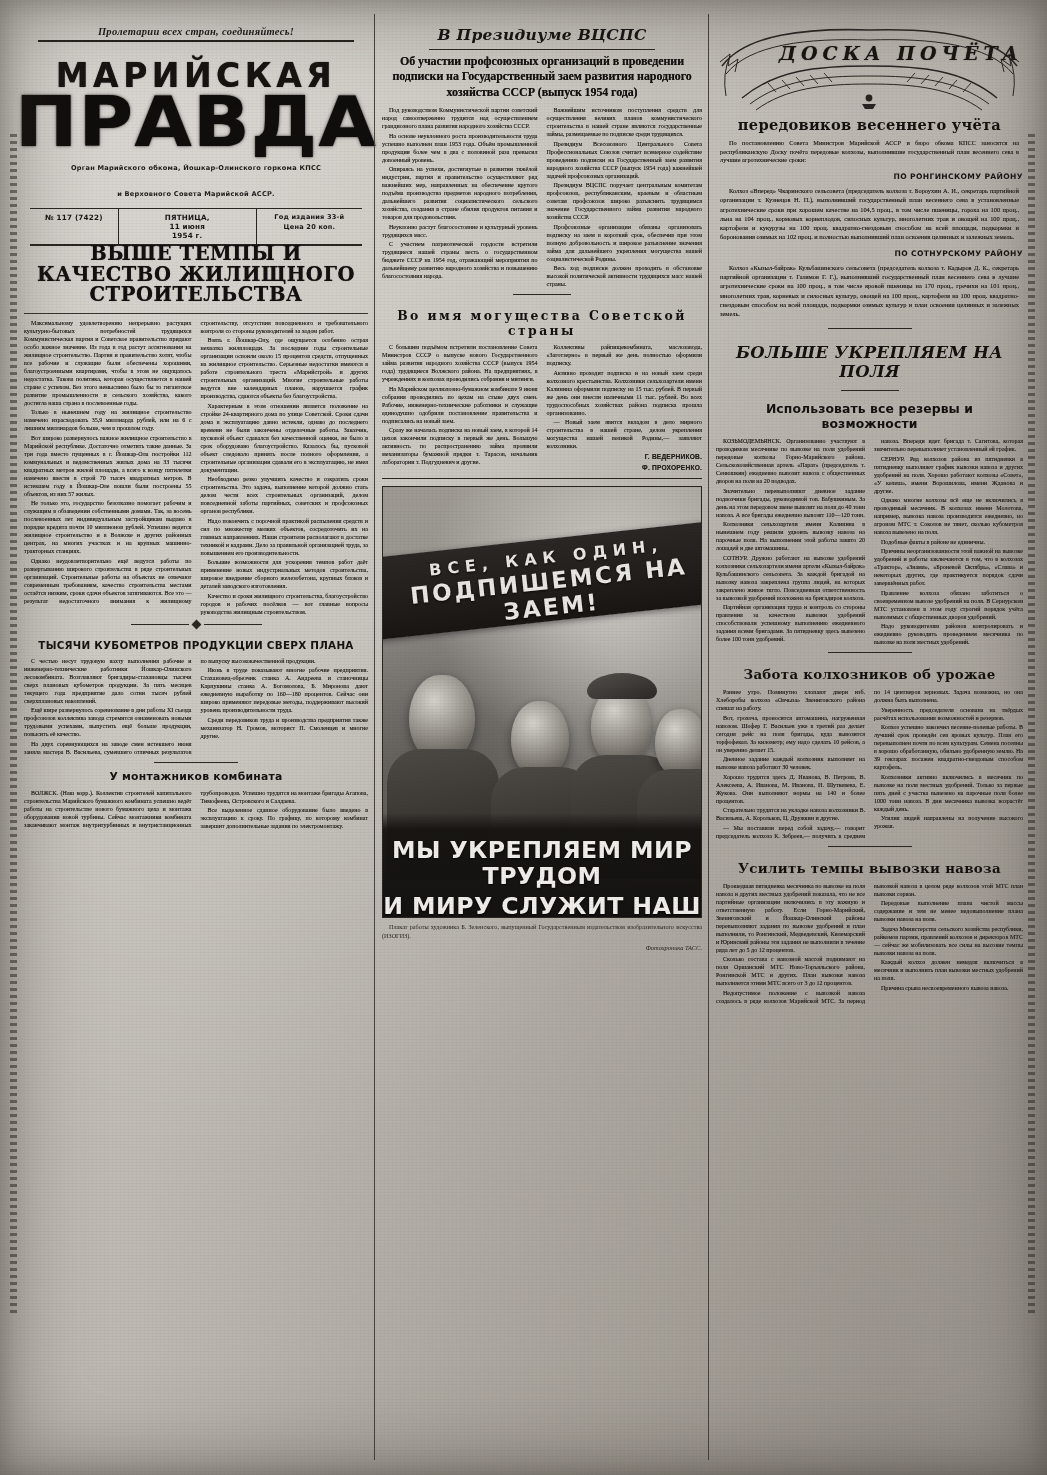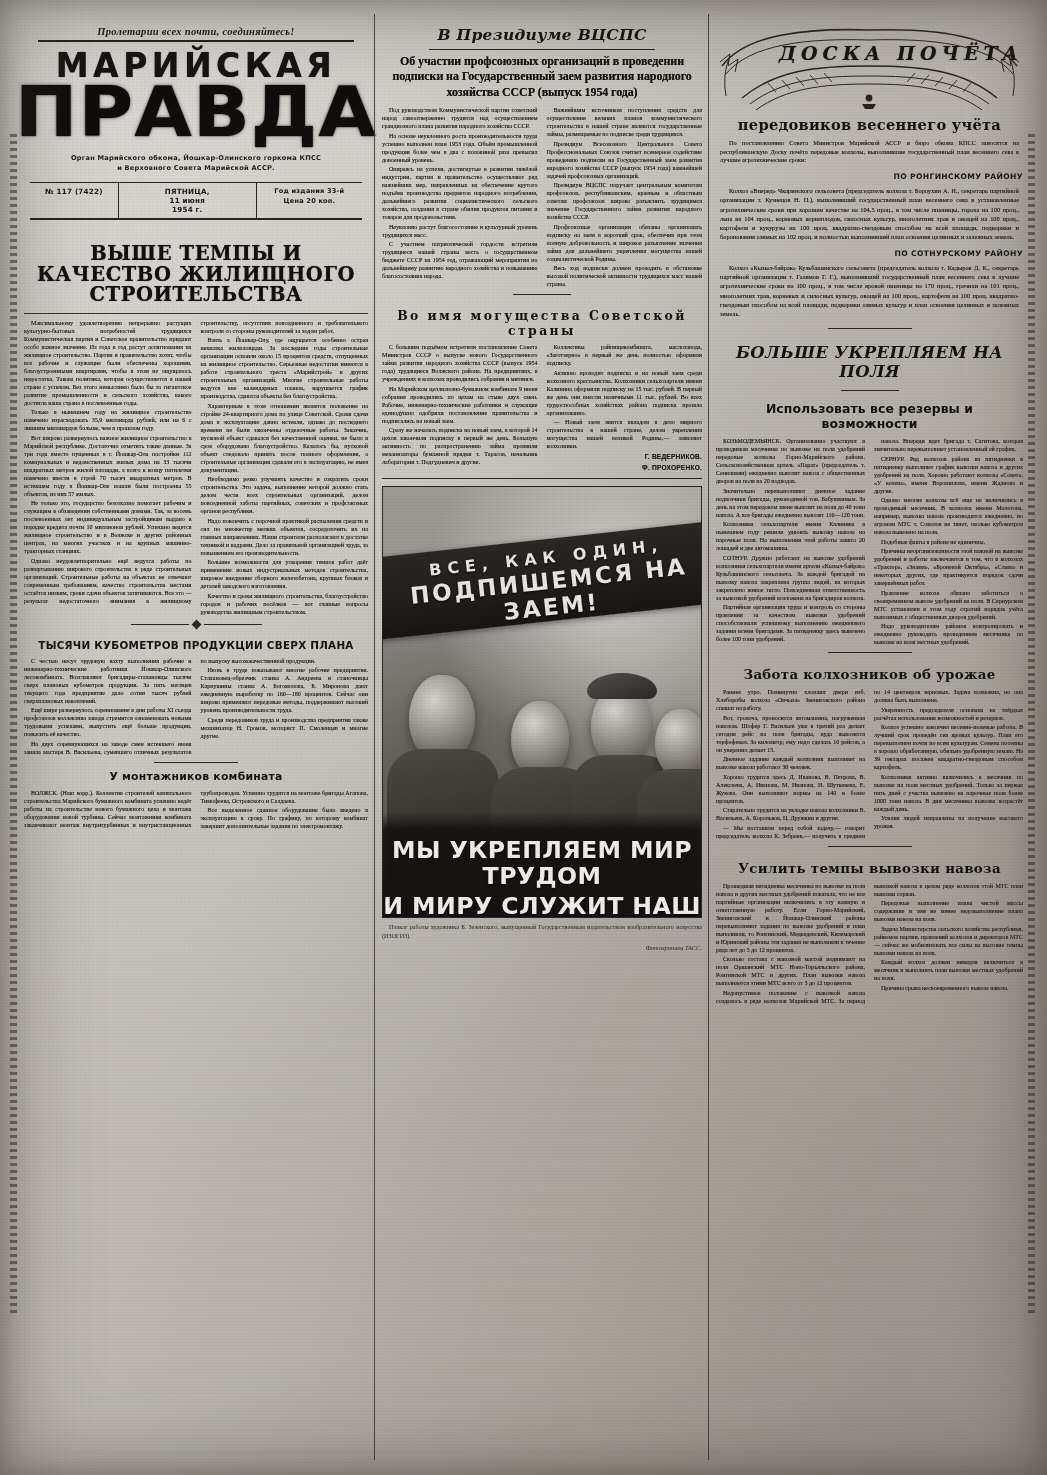--- a/index.html
+++ b/index.html
@@ -44,21 +44,21 @@
   
   #mast{position:absolute;left:0;top:0;width:344px;height:214px;}
   .slogan{
     text-align:center;font-style:italic;font-weight:bold;font-size:10.5px;
     letter-spacing:.3px;padding:12px 0 3px 0;color:#1c1814;
     font-family:"Liberation Serif",serif;
   }
   .slogan-rule{border-bottom:2px solid #231e19;margin:0 14px;}
   .title1{
     text-align:center;font-family:"DejaVu Sans",sans-serif;font-weight:bold;
-    font-size:33px;letter-spacing:4.5px;margin-top:4px;color:#171310;
+    font-size:33px;letter-spacing:4.5px;margin-top:14px;color:#171310;
     text-shadow:0 0 1px rgba(25,20,16,.9);
   }
   .title2{
     text-align:center;font-family:"DejaVu Sans",sans-serif;font-weight:bold;
     font-size:69px;line-height:58px;letter-spacing:1px;margin-top:-2px;color:#110e0b;
     text-shadow:0 0 1.6px rgba(20,16,12,.95), 0 0 4px rgba(30,24,18,.35);
     transform:scaleX(1.08);
   }
   .organ{
     text-align:center;font-family:"DejaVu Sans",sans-serif;font-weight:bold;
@@ -181,26 +181,26 @@
   .credit{text-align:right;font-style:italic;font-size:6.4px;margin-top:4px;color:#241f1a;}
   .poster-rule{border-top:1px solid #2a241e;margin-top:6px;}
 </style>
 </head>
 <body>
 
 <div id="page">
   <div class="sheet">
 
     <div id="mast">
-      <div class="slogan">Пролетарии всех почти, соединяйтесь!</div>
+      <div class="slogan">Пролетарии всех стран, соединяйтесь!</div>
       <div class="slogan-rule"></div>
       <div class="title1">МАРИЙСКАЯ</div>
       <div class="title2">ПРАВДА</div>
       <div class="organ">Орган Марийского обкома, Йошкар-Олинского горкома КПСС</div>
-      <div class="organ" style="margin-top:0">и Верховного Совета Марийской АССР.</div>
+      <div class="organ" style="margin-top:16px">и Верховного Совета Марийской АССР.</div>
       <div class="issuebar">
         <div class="ib num">№ 117 (7422)</div>
         <div class="ib date">ПЯТНИЦА, 11 июня 1954 г.</div>
         <div class="ib year">
           <div>Год издания 33-й</div>
           <div>Цена 20 коп.</div>
         </div>
       </div>
     </div>
 

